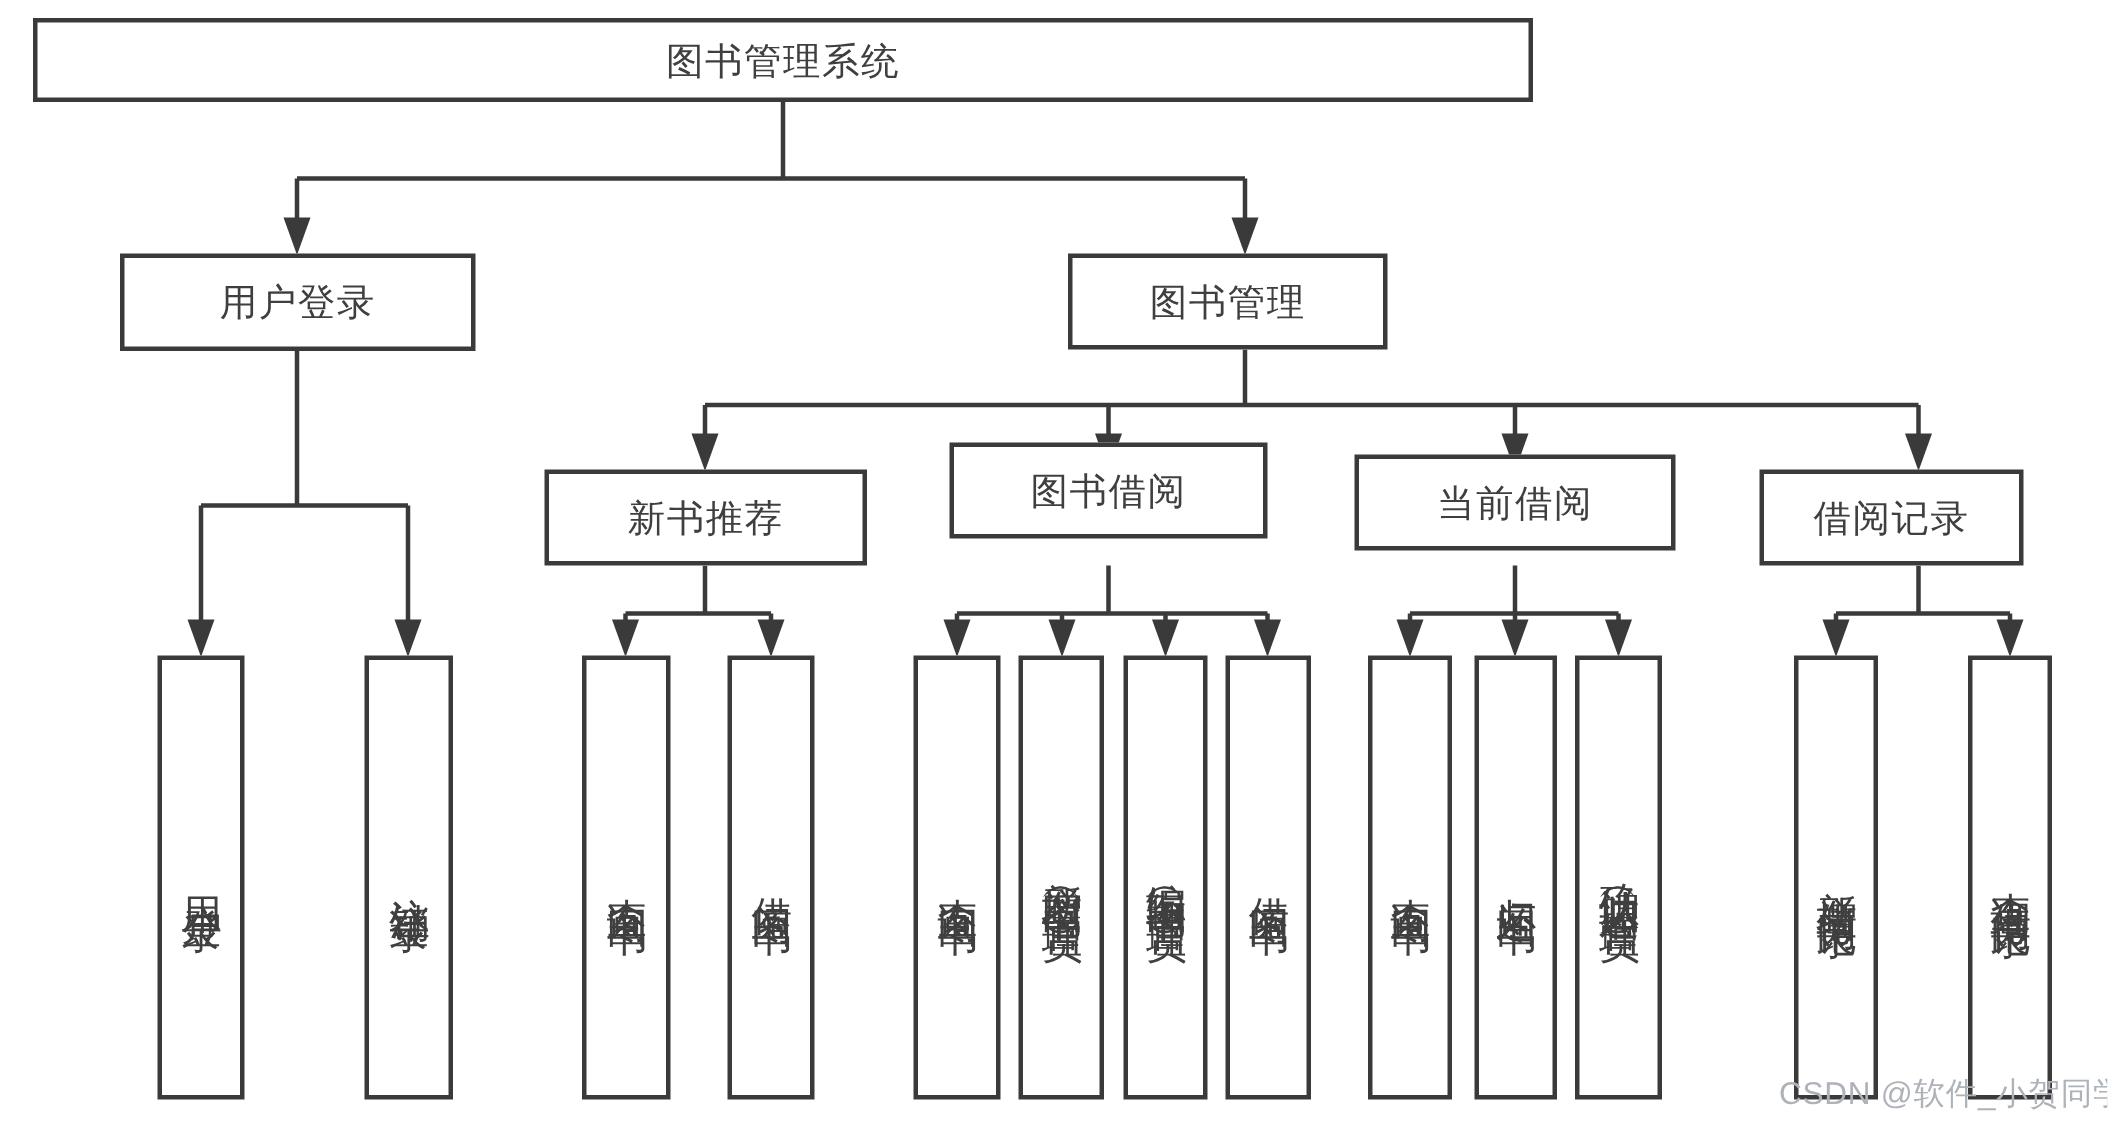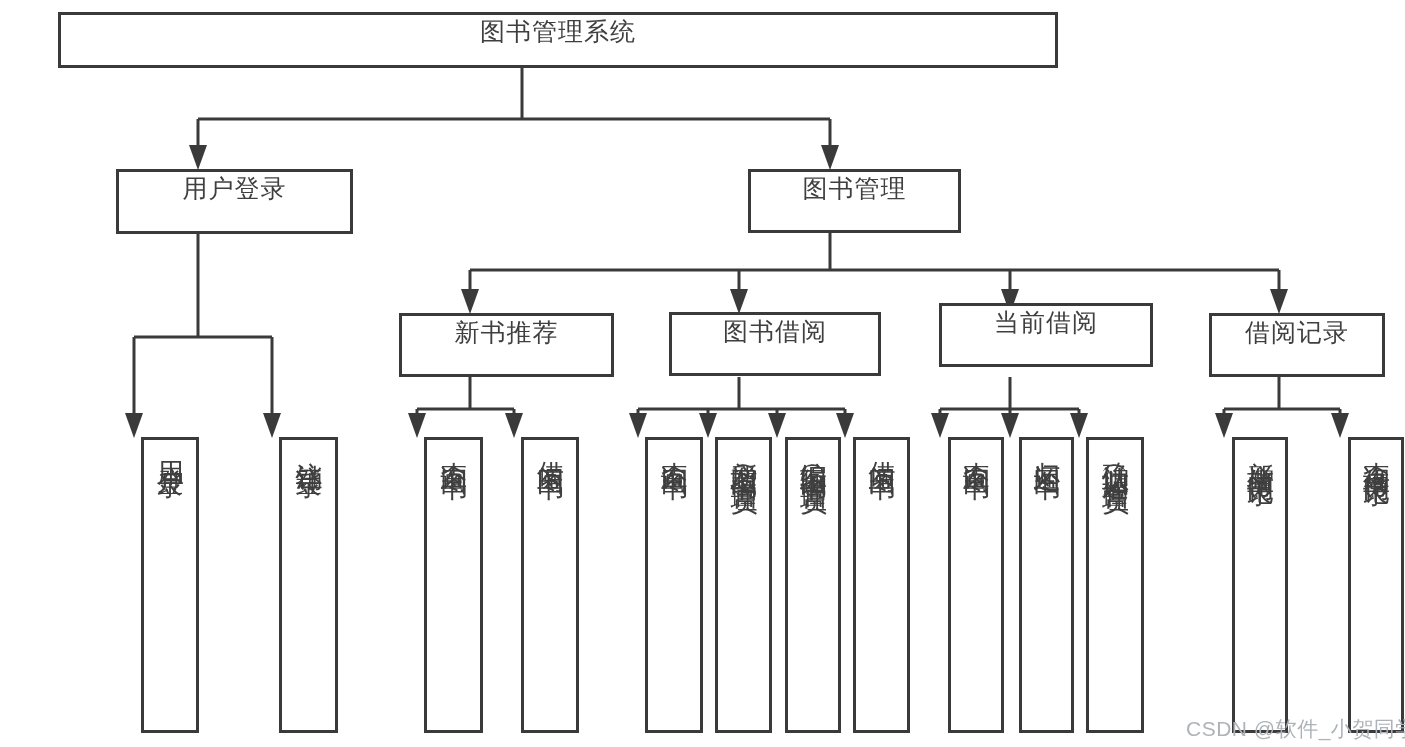--- a/index.html
+++ b/index.html
@@ -13,21 +13,21 @@
   .stage{
     position:relative;width:1405px;height:747px;background:var(--background);
     font-family:"Liberation Sans","DejaVu Sans",sans-serif;color:var(--text);
     overflow:hidden;
   }
   .connectors{position:absolute;left:0;top:0;width:1405px;height:747px;}
   .connectors path{stroke:var(--line);stroke-width:3;fill:none;}
   .connectors polygon{fill:var(--line);stroke:none;}
   .box{
     position:absolute;border:3px solid var(--box-border);background:#fff;
-    display:flex;align-items:flex-start;justify-content:center;box-sizing:border-box;margin-left:36px;
+    display:flex;align-items:center;justify-content:center;box-sizing:border-box;
   }
   .h{font-size:25px;letter-spacing:1px;white-space:nowrap;}
   .v span{
     writing-mode:vertical-rl;font-size:27px;line-height:1;letter-spacing:4px;
     white-space:nowrap;
   }
   .watermark{
     position:absolute;left:1186px;top:715px;font-size:21px;letter-spacing:0.5px;
     color:var(--watermark);z-index:5;white-space:nowrap;
   }
@@ -80,21 +80,21 @@
   <div class="box h" style="left:80px;top:169px;width:237px;height:65px">
     <span>用户登录</span>
   </div>
   <div class="box h" style="left:712px;top:169px;width:213px;height:64px">
     <span>图书管理</span>
   </div>
 
   <div class="box h" style="left:363px;top:313px;width:215px;height:64px">
     <span>新书推荐</span>
   </div>
-  <div class="box h" style="left:633px;top:312px;width:212px;height:64px">
+  <div class="box h" style="left:633px;top:295px;width:212px;height:64px">
     <span>图书借阅</span>
   </div>
   <div class="box h" style="left:903px;top:303px;width:214px;height:64px">
     <span>当前借阅</span>
   </div>
   <div class="box h" style="left:1173px;top:313px;width:176px;height:64px">
     <span>借阅记录</span>
   </div>
 
   <div class="box v" style="left:105px;top:437px;width:58px;height:296px">

